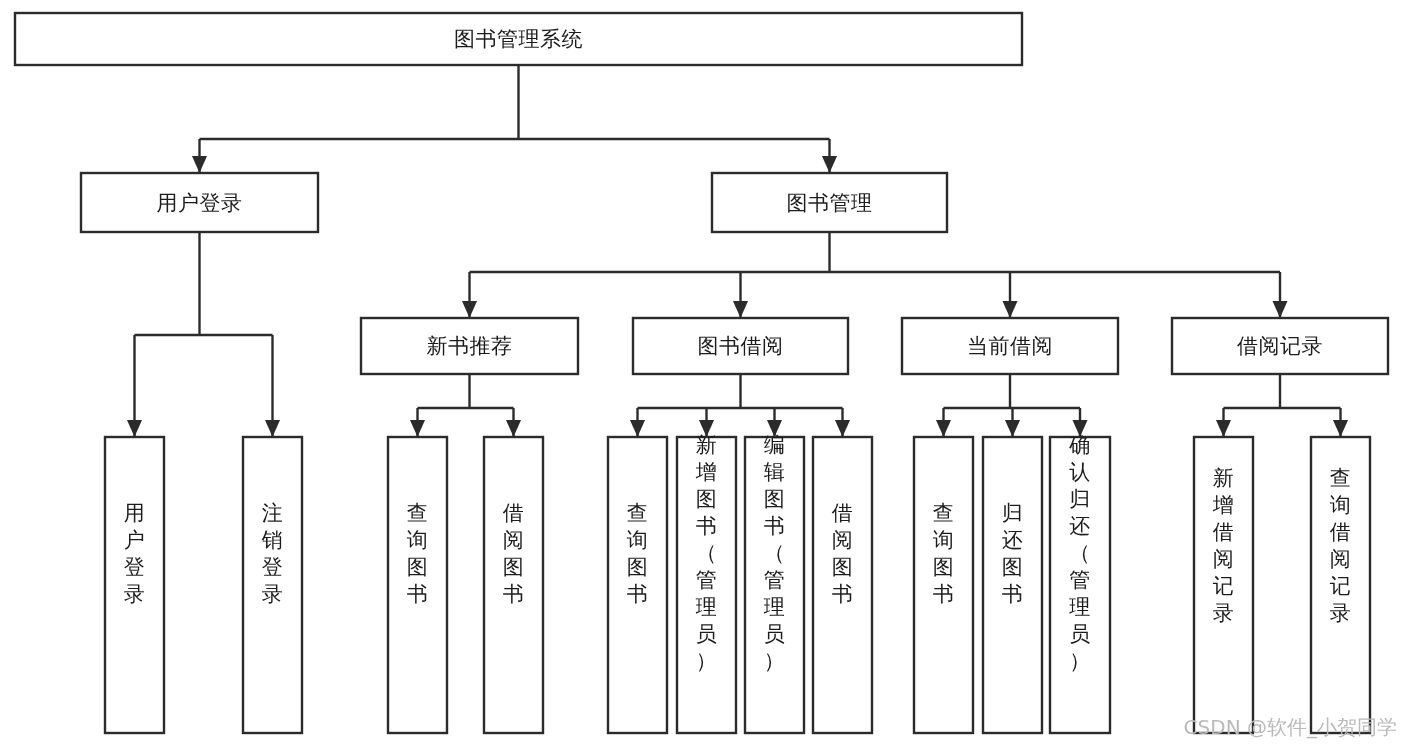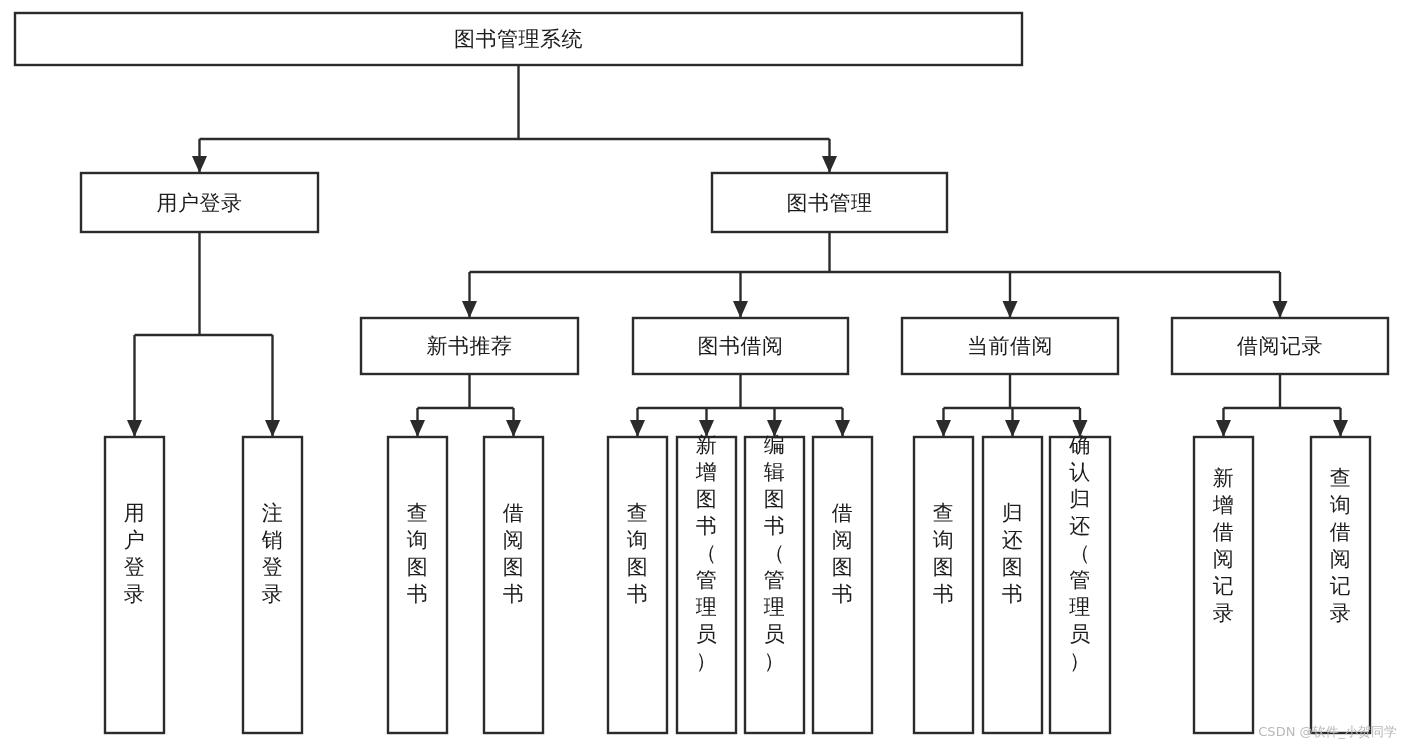--- a/index.html
+++ b/index.html
@@ -56,21 +56,21 @@
     font-size: 21px;
     fill: #1c1c1c;
     text-anchor: middle;
     letter-spacing: 0.5px;
   }
   .watermark-text {
     position: absolute;
     right: 8px;
     bottom: 6px;
     font-family: "DejaVu Sans", "Liberation Sans", sans-serif;
-    font-size: 13px;
+    font-size: 20px;
     color: #b9b9b9;
     white-space: nowrap;
     user-select: none;
   }
 </style>
 </head>
 <body>
 
 <div id="diagram-root">
 

